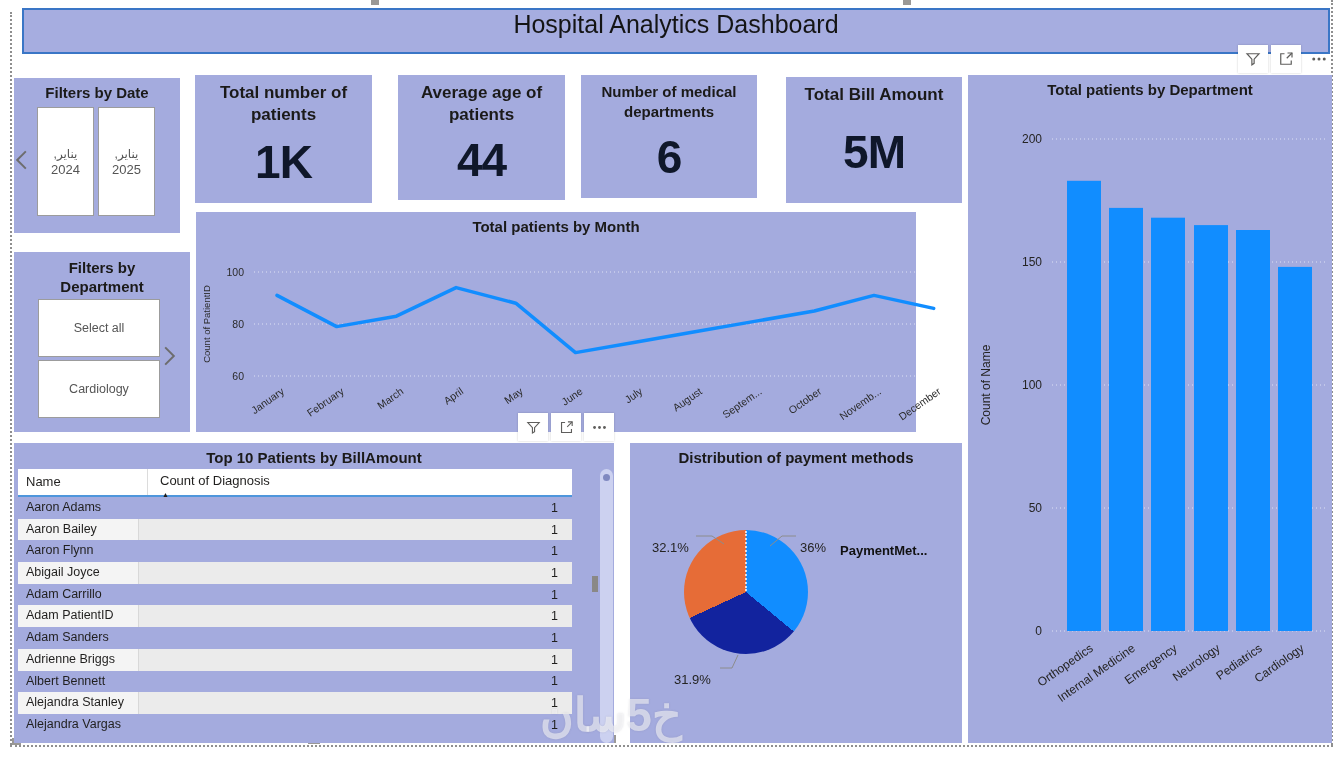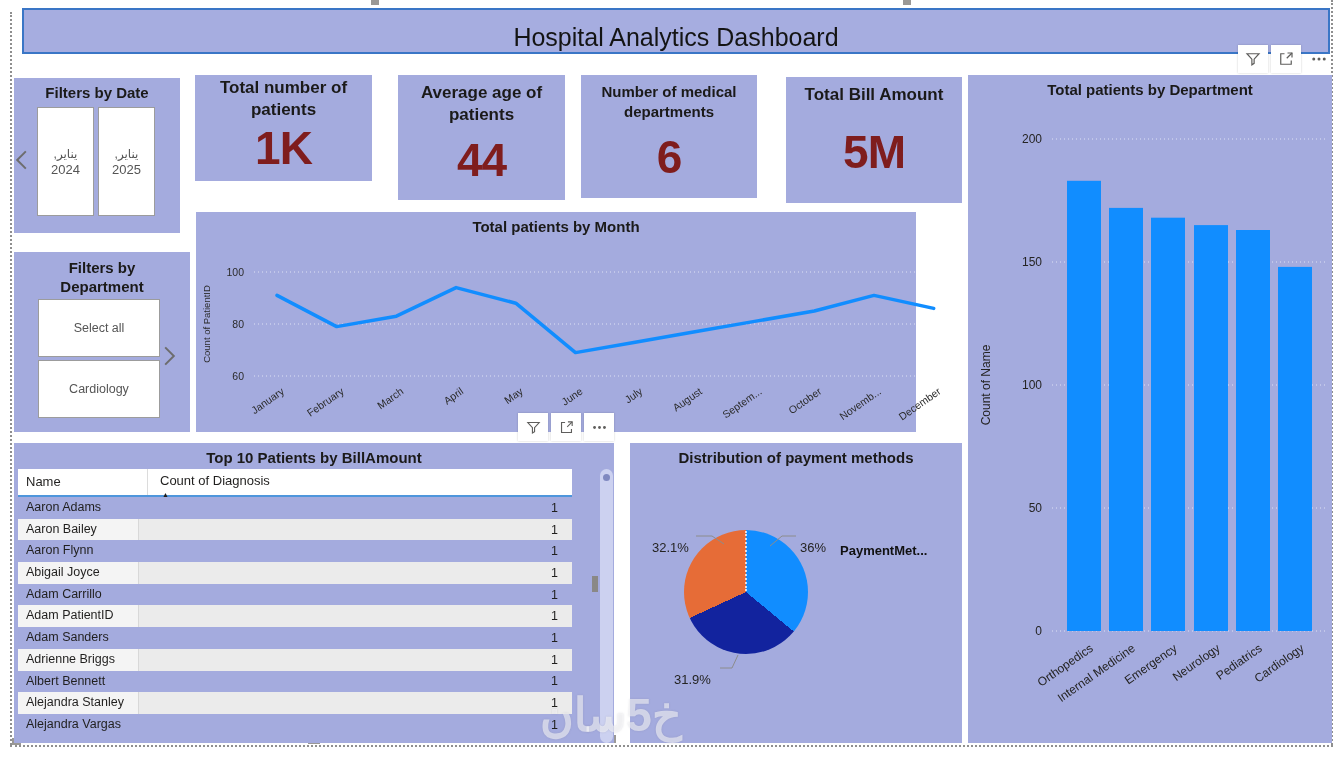--- a/index.html
+++ b/index.html
@@ -5,36 +5,36 @@
   html,body{margin:0;padding:0;background:#fff;}
   #canvas{position:relative;width:1340px;height:757px;background:#fff;overflow:hidden;
           font-family:"Liberation Sans",sans-serif;color:#1d1c1b;}
   .vpanel{position:absolute;background:#a4abde;}
   .vtitle{text-align:center;font-weight:700;font-size:15px;color:#1b1a19;padding-top:6px;}
   
   .sel{position:absolute;border:0 dotted #8f8f8f;}
   .handle{position:absolute;background:#9a9896;}
   
   #titlebar{position:absolute;left:22px;top:8px;width:1308px;height:46px;background:#a6ade0;
-            border:2px solid #3a76c6;box-sizing:border-box;display:flex;align-items:flex-end;
+            border:2px solid #3a76c6;box-sizing:border-box;display:flex;align-items:flex-start;
             justify-content:center;font-size:25px;color:#141414;}
   .iconrow{position:absolute;display:flex;gap:3px;}
   .iconbox{width:30px;height:28px;background:#fff;display:flex;align-items:center;
            justify-content:center;box-shadow:0 0 2px rgba(0,0,0,.2);}
   
   .slicer-card{position:absolute;background:#fff;border:1px solid #9c9c9c;display:flex;
                flex-direction:column;align-items:center;justify-content:center;color:#555;}
   .datecard{direction:rtl;font-size:12px;line-height:16px;}
   .chev{position:absolute;color:#6d6d6d;}
   
   .kpi{display:flex;flex-direction:column;align-items:center;box-sizing:border-box;}
   .kpi .lbl{font-size:17px;font-weight:700;color:#1b1a19;text-align:center;padding:7px 4px 0;line-height:22px;}
   .kpi .lbl.small{font-size:15px;line-height:20px;}
   .kpi .val{flex:1;display:flex;align-items:center;font-size:46px;font-weight:600;
-            letter-spacing:-1px;color:#7f1d1d;padding-bottom:6px;}
+            letter-spacing:-1px;color:#0f172a;padding-bottom:6px;}
   
   svg text{font-family:"Liberation Sans",sans-serif;}
   .grid{stroke:rgba(255,255,255,.65);stroke-width:1;stroke-dasharray:1 3;}
   .atick{font-size:10.5px;fill:#2b2b2b;}
   .atickB{font-size:12px;fill:#252423;}
   .atitle{font-size:9.5px;fill:#2b2b2b;}
   .atitleB{font-size:12px;fill:#252423;}
   
   #tbl-header{position:absolute;left:4px;top:26px;width:554px;height:28px;background:#fff;
               border-bottom:2px solid #4e96dc;box-sizing:border-box;display:flex;font-size:13px;color:#201f1e;}
@@ -129,21 +129,21 @@
   </div>
   <div class="slicer-card" style="left:38px;top:360px;width:120px;height:56px;font-size:12.5px;">
     <span>Cardiology</span>
   </div>
   <span class="chev" style="left:163px;top:344px;">
     <svg width="13" height="24" viewBox="0 0 12 20">
         <path d="M2 2 L10 10 L2 18" stroke="#6d6d6d" stroke-width="1.8" fill="none"></path>
       </svg>
   </span>
 
-  <div class="vpanel kpi" style="left:195px;top:75px;width:177px;height:106px;justify-content:flex-end;">
+  <div class="vpanel kpi" style="left:195px;top:75px;width:177px;height:128px;">
     <div class="lbl">Total number of patients</div>
     <div class="val">1K</div>
   </div>
   <div class="vpanel kpi" style="left:398px;top:75px;width:167px;height:125px;">
     <div class="lbl">Average age of patients</div>
     <div class="val">44</div>
   </div>
   <div class="vpanel kpi" style="left:581px;top:75px;width:176px;height:123px;align-items:center;">
     <div class="lbl small">Number of medical departments</div>
     <div class="val">6</div>

